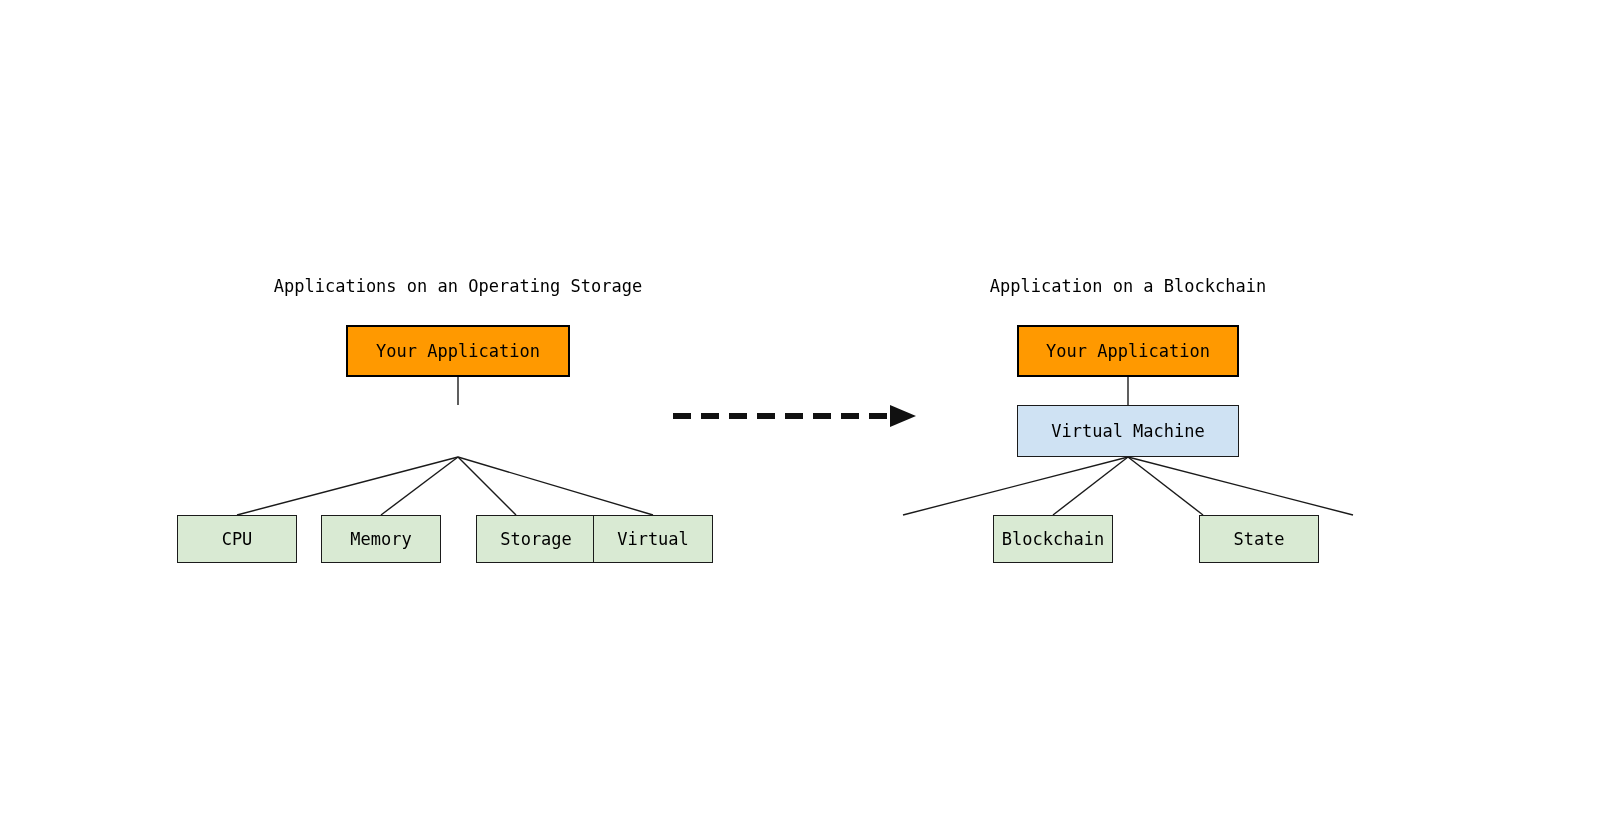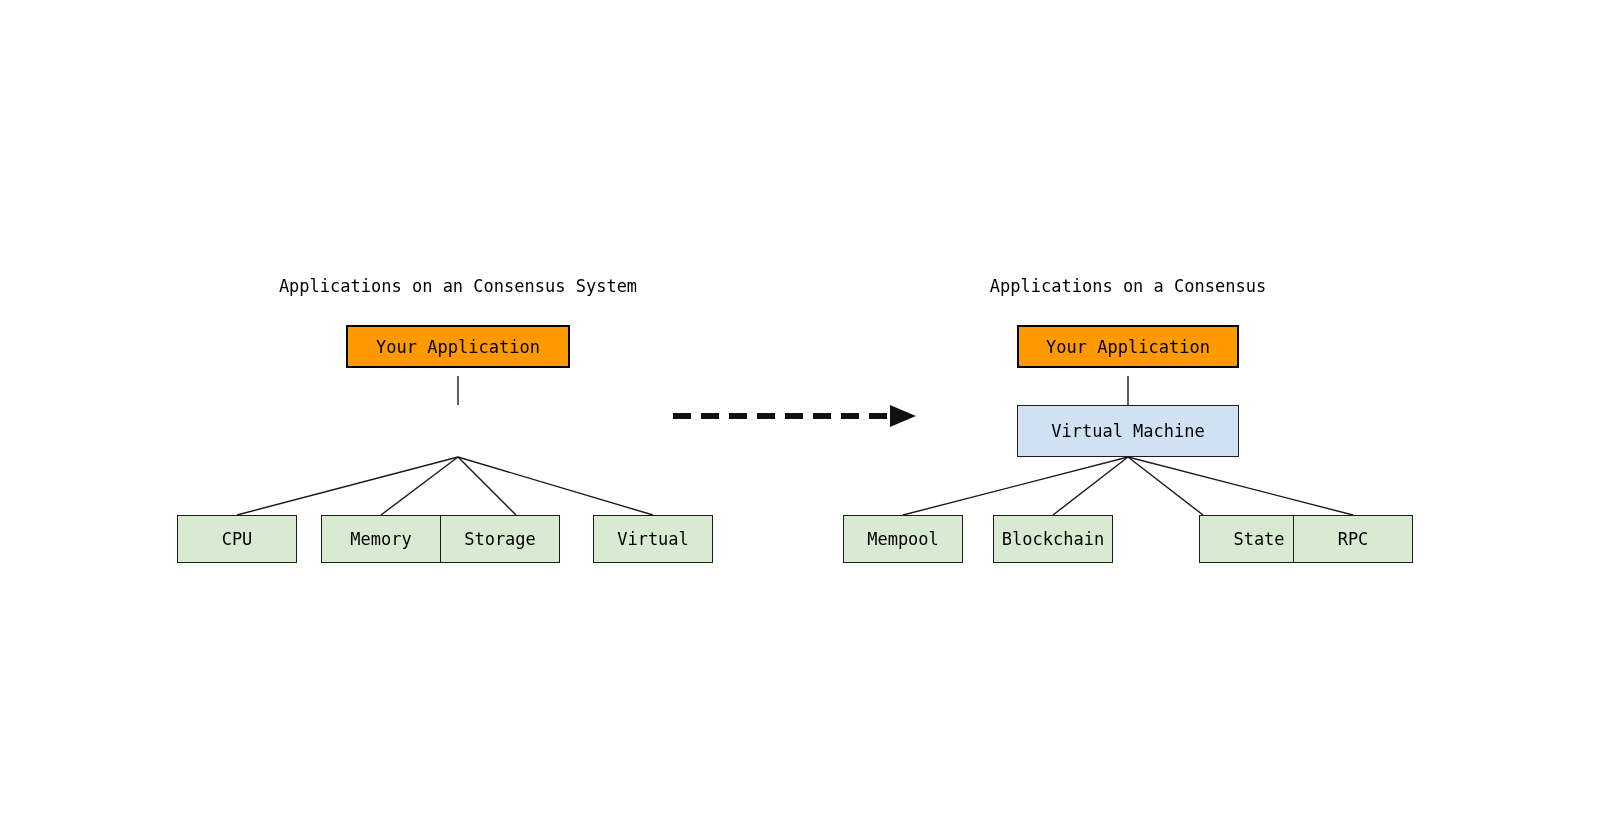--- a/index.html
+++ b/index.html
@@ -35,21 +35,21 @@
     box-sizing:border-box;
     display:flex;
     align-items:center;
     justify-content:center;
     font-size:17px;
     white-space:nowrap;
   }
   .node-app{
     background:var(--app-fill);
     border:2px solid #000000;
-    width:224px;height:43px;
+    width:224px;height:52px;
   }
   .node-middle{
     background:var(--middle-fill);
     border:1.5px solid #1b1b1b;
     width:224px;height:52px;
   }
   .node-child{
     background:var(--child-fill);
     border:1.5px solid #1b1b1b;
     width:120px;height:48px;
@@ -77,56 +77,50 @@
       <line x1="1128" y1="457" x2="1203" y2="515"></line>
       <line x1="1128" y1="457" x2="1353" y2="515"></line>
     </g>
 
     <g>
       <line x1="673" y1="416" x2="888" y2="416" stroke="var(--arrow-color)" stroke-width="6" stroke-dasharray="18 10"></line>
       <polygon points="890,405 890,427 916,416" fill="var(--arrow-color)"></polygon>
     </g>
   </svg>
 
-  <div class="diagram-title" style="left:198px;top:276px;">Applications on an Consensus System</div>
+  <div class="diagram-title" style="left:198px;top:276px;">Applications on an Operating Storage</div>
 
   <div class="node node-app" style="left:346px;top:325px;">
     <span>Your Application</span>
   </div>
 
 
   <div class="node node-child" style="left:177px;top:515px;">
     <span>CPU</span>
   </div>
   <div class="node node-child" style="left:321px;top:515px;">
     <span>Memory</span>
   </div>
-  <div class="node node-child" style="left:440px;top:515px;">
+  <div class="node node-child" style="left:476px;top:515px;">
     <span>Storage</span>
   </div>
   <div class="node node-child" style="left:593px;top:515px;">
     <span>Virtual</span>
   </div>
 
-  <div class="diagram-title" style="left:868px;top:276px;">Applications on a Consensus</div>
+  <div class="diagram-title" style="left:868px;top:276px;">Application on a Blockchain</div>
 
   <div class="node node-app" style="left:1017px;top:325px;width:222px;">
     <span>Your Application</span>
   </div>
 
   <div class="node node-middle" style="left:1017px;top:405px;width:222px;">
     <span>Virtual Machine</span>
   </div>
 
-  <div class="node node-child" style="left:843px;top:515px;">
-    <span>Mempool</span>
-  </div>
   <div class="node node-child" style="left:993px;top:515px;">
     <span>Blockchain</span>
   </div>
   <div class="node node-child" style="left:1199px;top:515px;">
     <span>State</span>
   </div>
-  <div class="node node-child" style="left:1293px;top:515px;">
-    <span>RPC</span>
-  </div>
 
 </div>
 
 </body></html>

